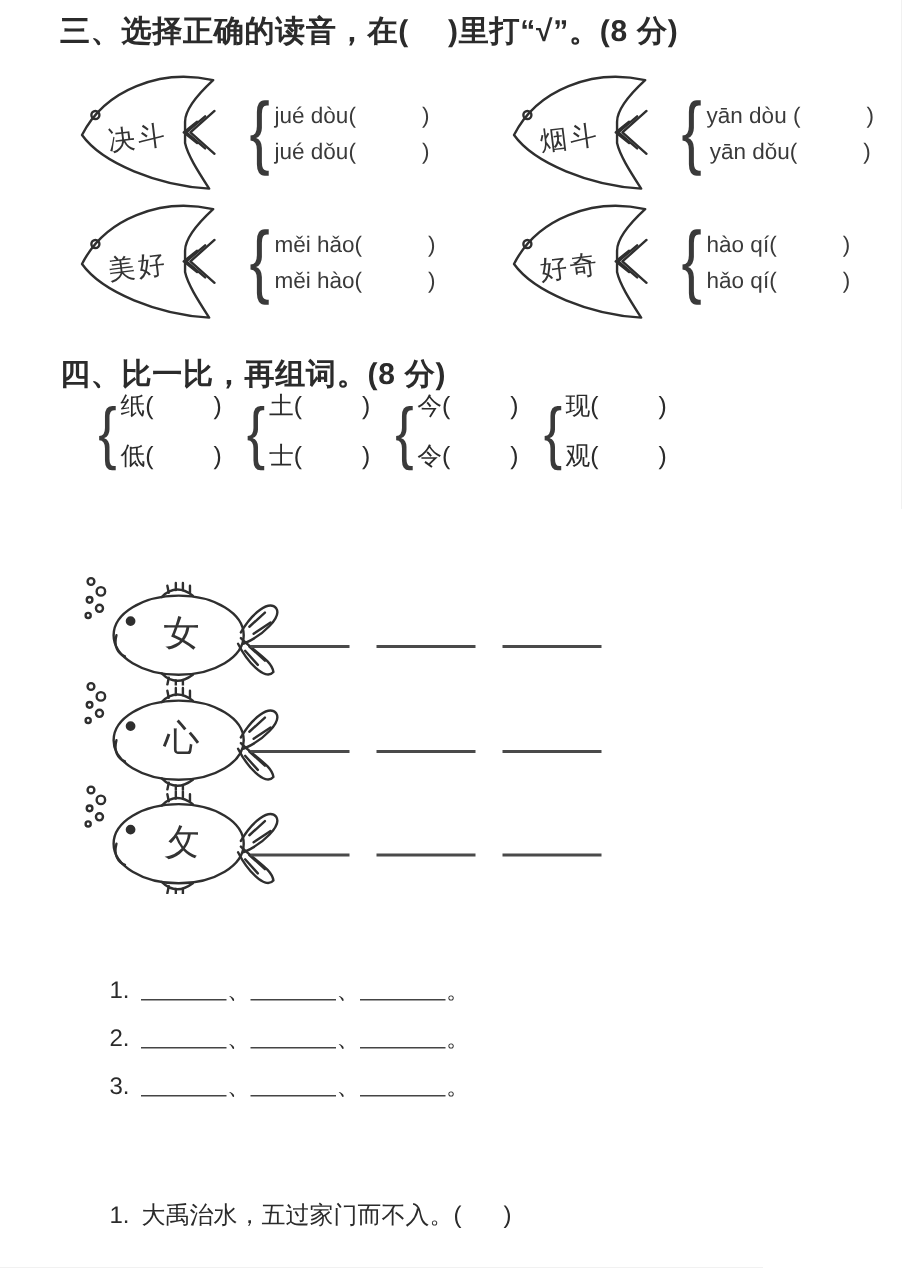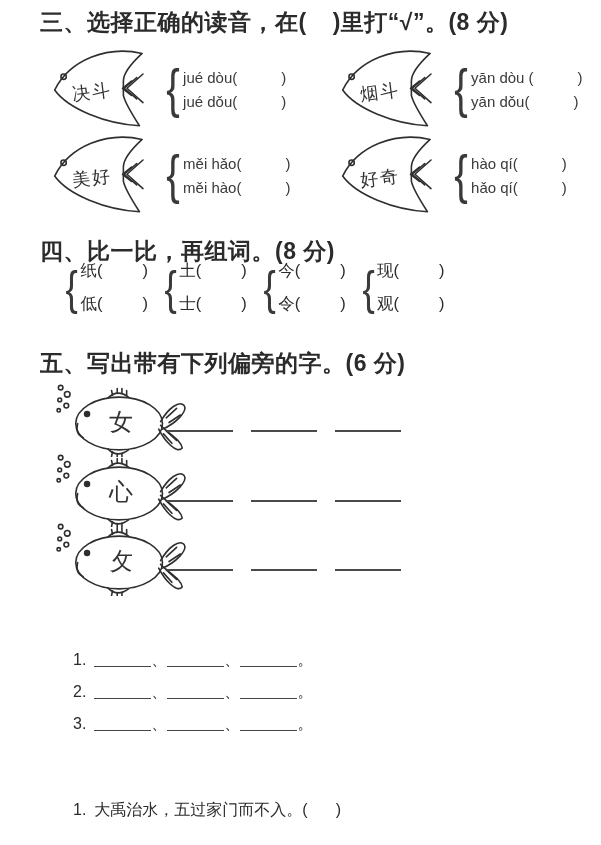--- a/index.html
+++ b/index.html
@@ -3,40 +3,40 @@
 <meta charset="utf-8">
 <style>
   * { margin:0; padding:0; box-sizing:border-box; }
   html,body { background:#e8e8e8; }
   .page {
     position:relative; width:601px; height:845px; margin:0 auto;
     background:#ffffff; overflow:hidden;
     font-family:"Liberation Sans", sans-serif; color:#2b2b2b;
   }
   .sec-title {
-    position:absolute; left:40px; font-weight:700; font-size:23px;
+    position:absolute; left:40px; font-weight:700; font-size:20px;
     letter-spacing:.5px; white-space:nowrap;
   }
   .hgap { display:inline-block; width:26px; }
 
   
   .s3-grid {
     position:absolute; top:46px; left:52px; width:549px;
     display:grid; grid-template-columns:288px 261px; row-gap:2px;
   }
   .fish-item { display:flex; align-items:center; height:84px; }
   .fish-wrap { position:relative; width:116px; height:78px; flex:0 0 auto; }
   .fish-wrap svg { position:absolute; inset:0; }
   .fish-word {
     position:absolute; left:8px; top:31px; width:64px; text-align:center;
     font-size:18px; transform:rotate(-7deg); letter-spacing:2px; color:#333;
   }
   .brace { font-size:54px; font-weight:300; color:#3a3a3a; line-height:1;
            transform:scaleX(.75); margin:0 1px 0 -4px; }
-  .opts { display:flex; flex-direction:column; gap:7px; padding-top:2px; }
+  .opts { display:flex; flex-direction:column; gap:7px; padding-top:2px;align-items:center; }
   .opt  { font-size:15px; color:#3a3a3a; display:flex; align-items:baseline; white-space:nowrap; }
   .opt .spacer { display:inline-block; width:44px; }
 
   
   .s4-row { position:absolute; top:260px; left:64px; display:flex; gap:15px; }
   .pair { display:flex; align-items:center; }
   .brace4 { font-size:46px; font-weight:300; color:#3a3a3a; line-height:1;
             transform:scaleX(.8); margin-right:1px; }
   .pair-col { display:flex; flex-direction:column; gap:11px; }
   .pair-row { font-size:16.5px; display:flex; align-items:baseline; white-space:nowrap; }
@@ -254,21 +254,20 @@
           </div>
         <div class="pair-row">
             <span>观(</span>
             <span class="spacer4"></span>
             <span>)</span>
           </div>
       </div>
     </div>
   </div>
 
-  <div class="sec-title" style="top:348px">五、写出带有下列偏旁的字。(6 分)</div>
 
   <div class="s5-row" style="top:382px">
     <div class="round-fish">
       <svg viewBox="0 0 140 80">
           <use href="#round-fish"></use>
         </svg>
       <span class="radical">女</span>
     </div>
     <div class="s5-lines">
       <span class="wline"></span>

